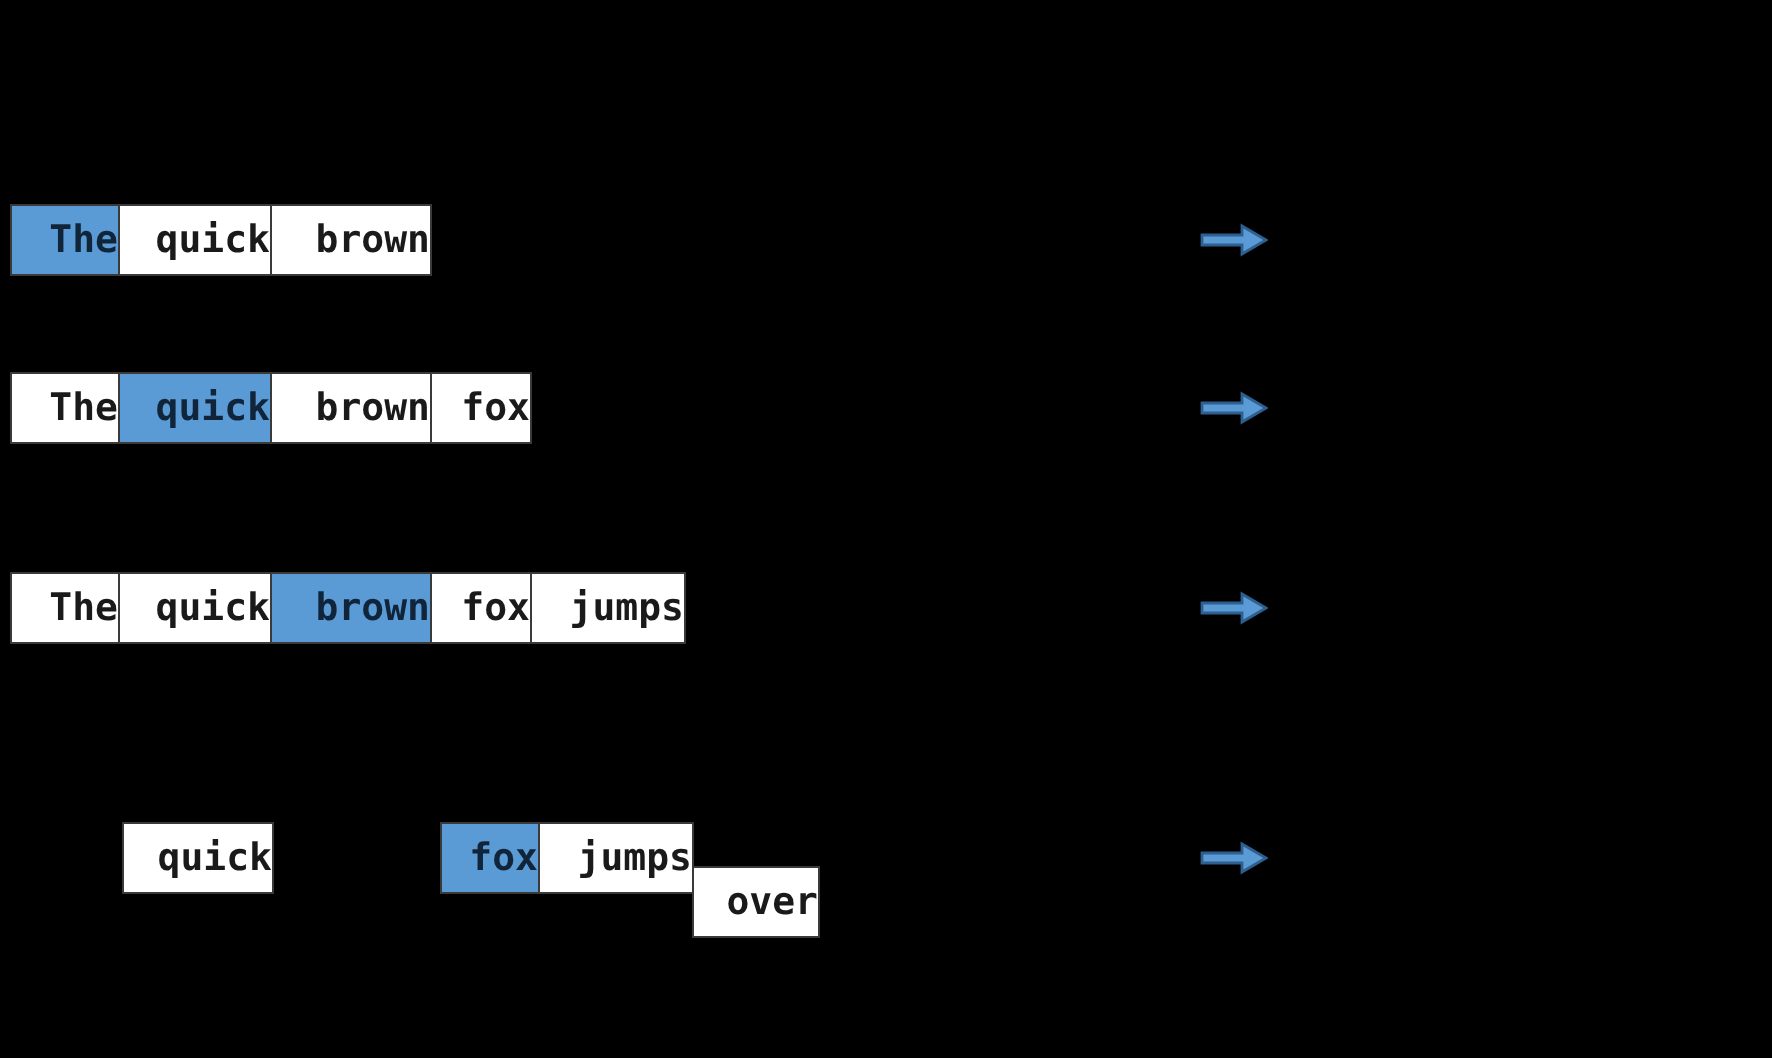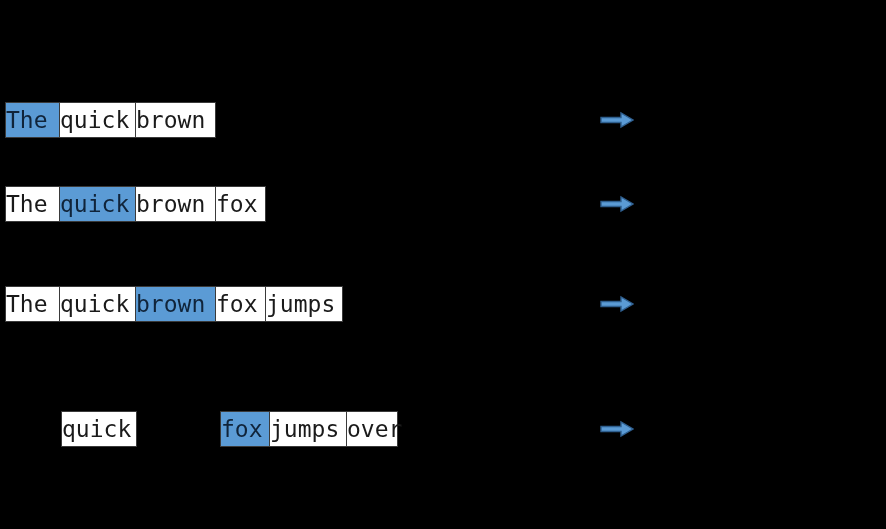--- a/index.html
+++ b/index.html
@@ -42,25 +42,26 @@
     background: transparent;
   }
 
   .token {
     box-sizing: border-box;
     height: 36px;
     border: 1px solid #3a3a3a;
     background: #ffffff;
     color: #1a1a1a;
     font-family: "DejaVu Sans Mono", "Liberation Mono", monospace;
-    font-size: 23px;
+    font-size: 19px;
     line-height: 34px;
-    text-align: left;
+    text-align: right;
     white-space: pre;
     margin-right: -1px;
+    font-weight: bold;
   }
   .token:last-child {
     margin-right: 0;
   }
   .token.is-highlighted {
     background: #5b9bd5;
     color: #10243a;
   }
 
   
@@ -105,21 +106,21 @@
         </div>
       </div>
       <div class="window-row" style="top: 411px; left: 61px;">
         <div class="token-group">
           <div class="token" style="width: 76px;">quick</div>
         </div>
         <div class="token-gap" style="width: 83px;"></div>
         <div class="token-group">
           <div class="token is-highlighted" style="width: 50px;">fox</div>
           <div class="token" style="width: 78px;">jumps</div>
-          <div class="token" style="width: 52px;">over</div>
+          <div class="token" style="width: 64px; margin-top: 22px;">over</div>
         </div>
       </div>
     </div>
   <div id="arrows-host">
       <div class="arrow" style="left: 600px; top: 110px;">
         <svg viewBox="0 0 34 20">
           <path d="M1 7.5 H21 V3 L33 10 L21 17 V12.5 H1 Z" fill="#5b9bd5" stroke="#2f5f8f" stroke-width="1.4" stroke-linejoin="miter"></path>
         </svg>
       </div>
       <div class="arrow" style="left: 600px; top: 194px;">

